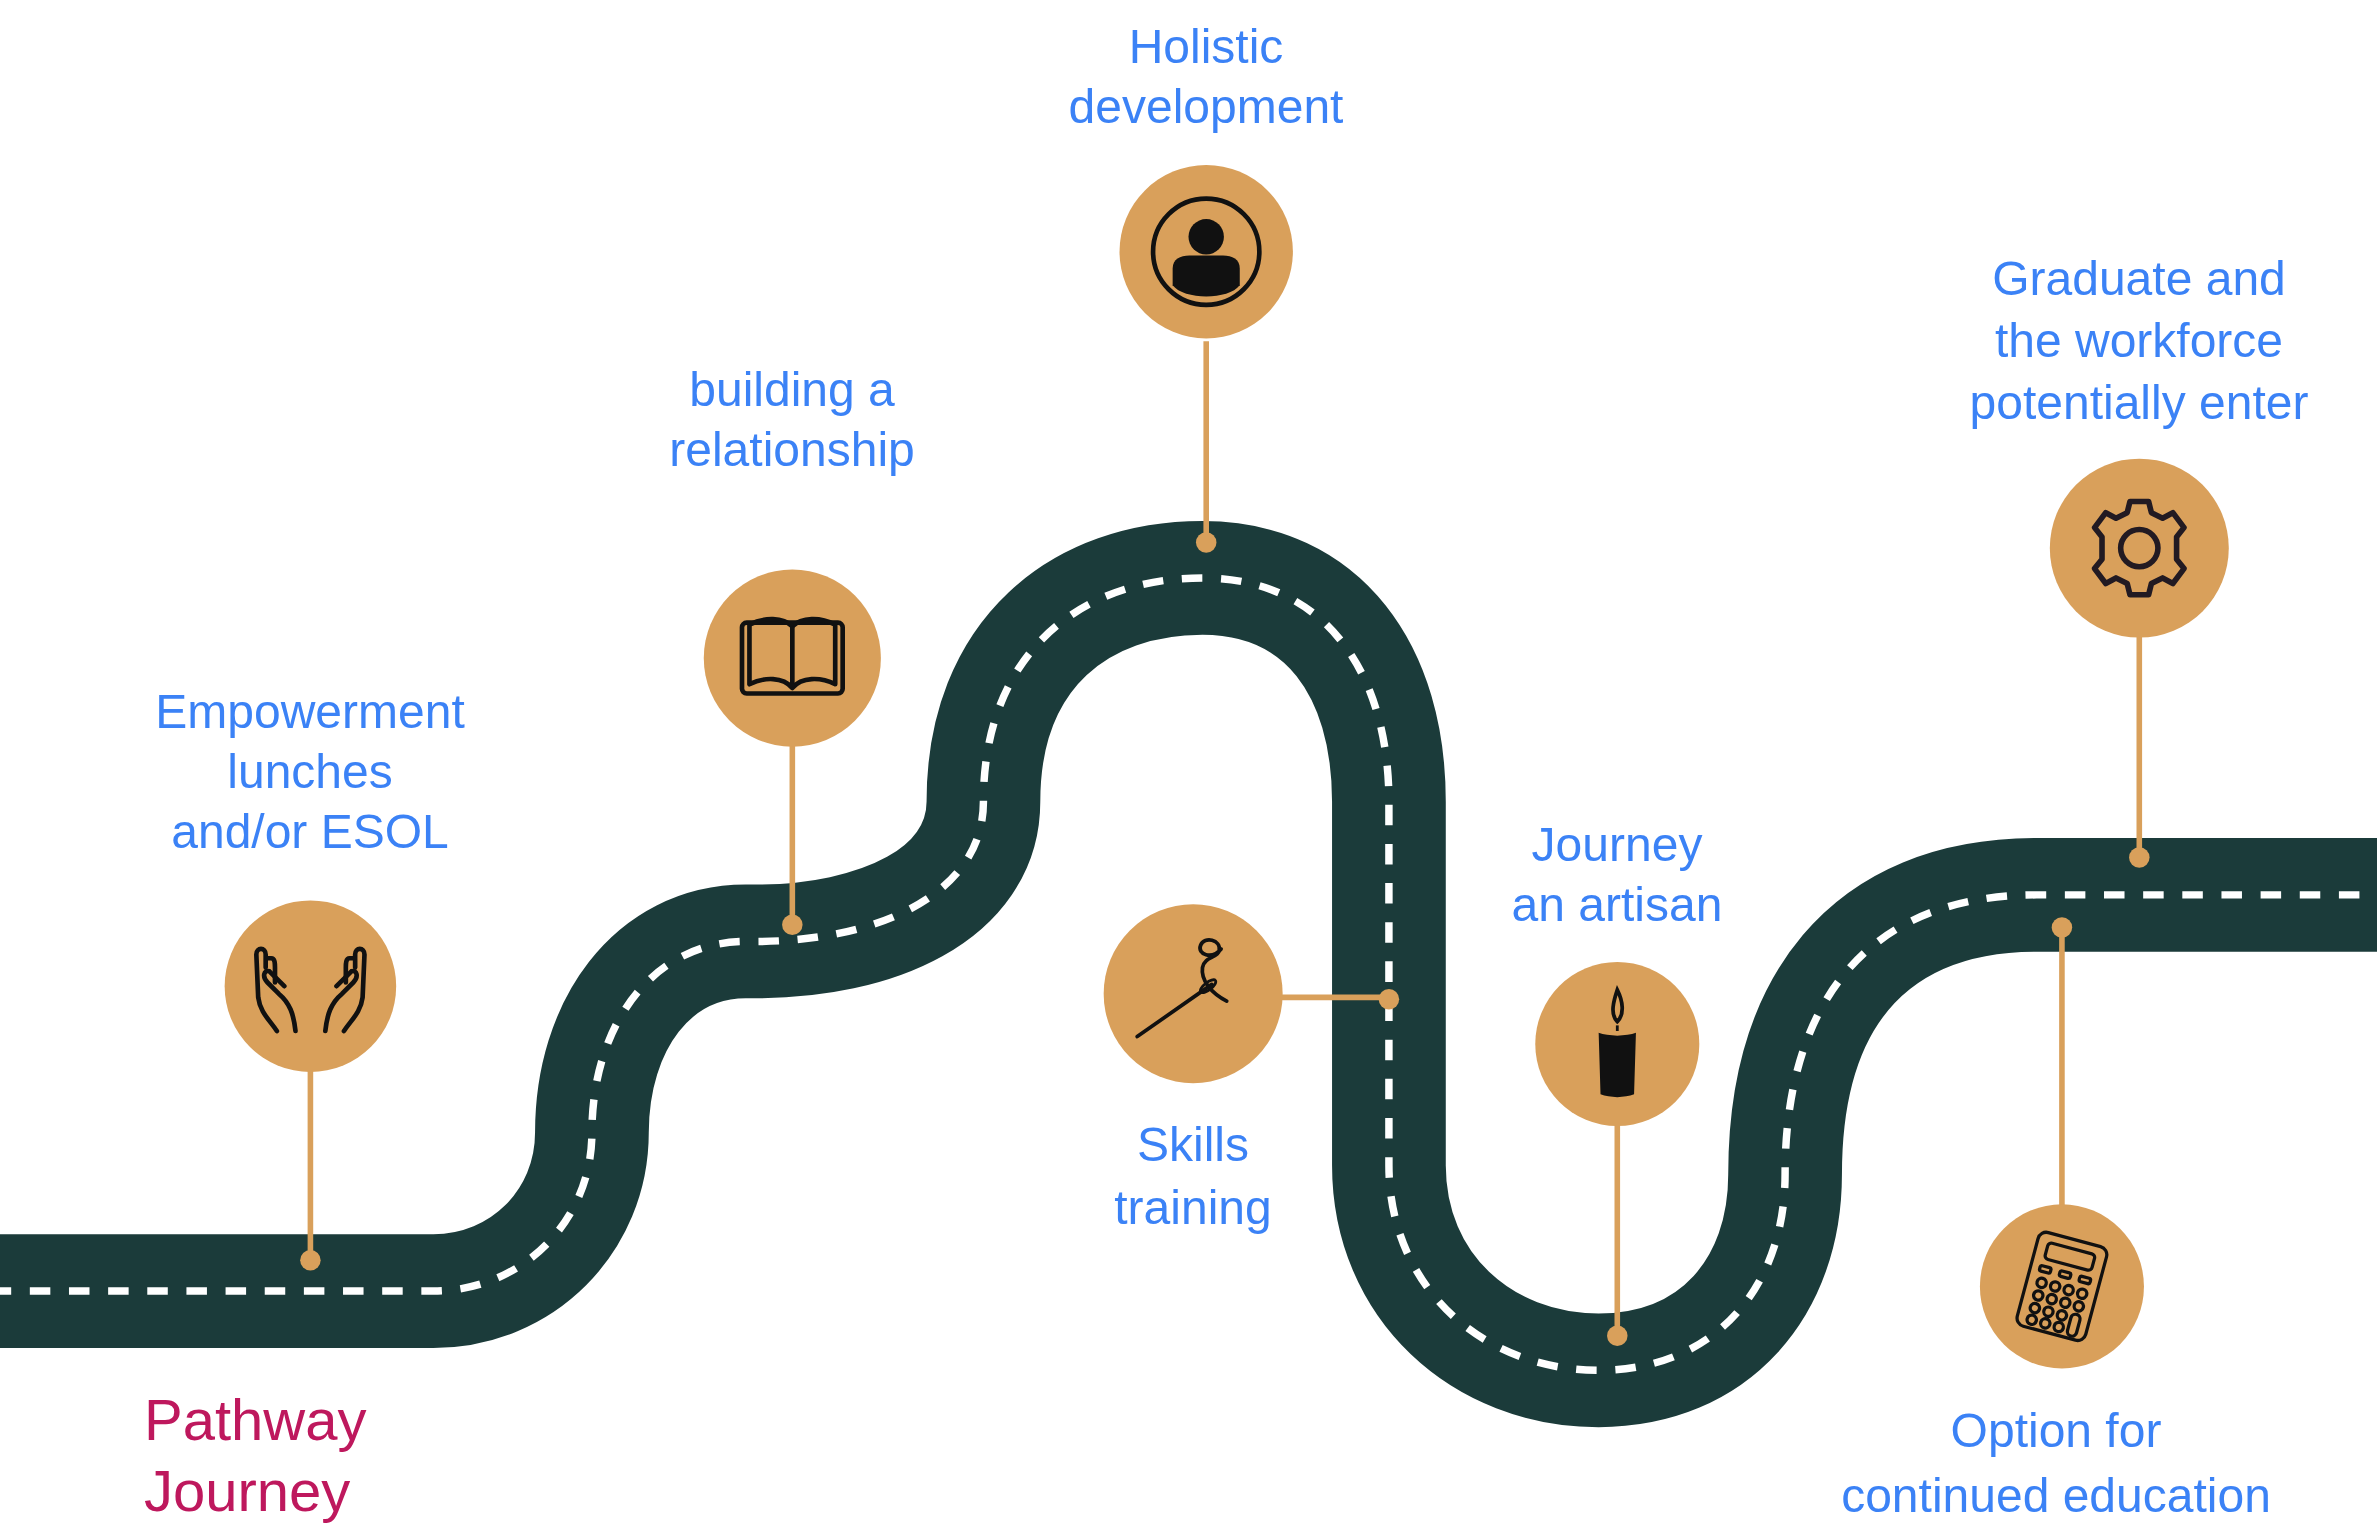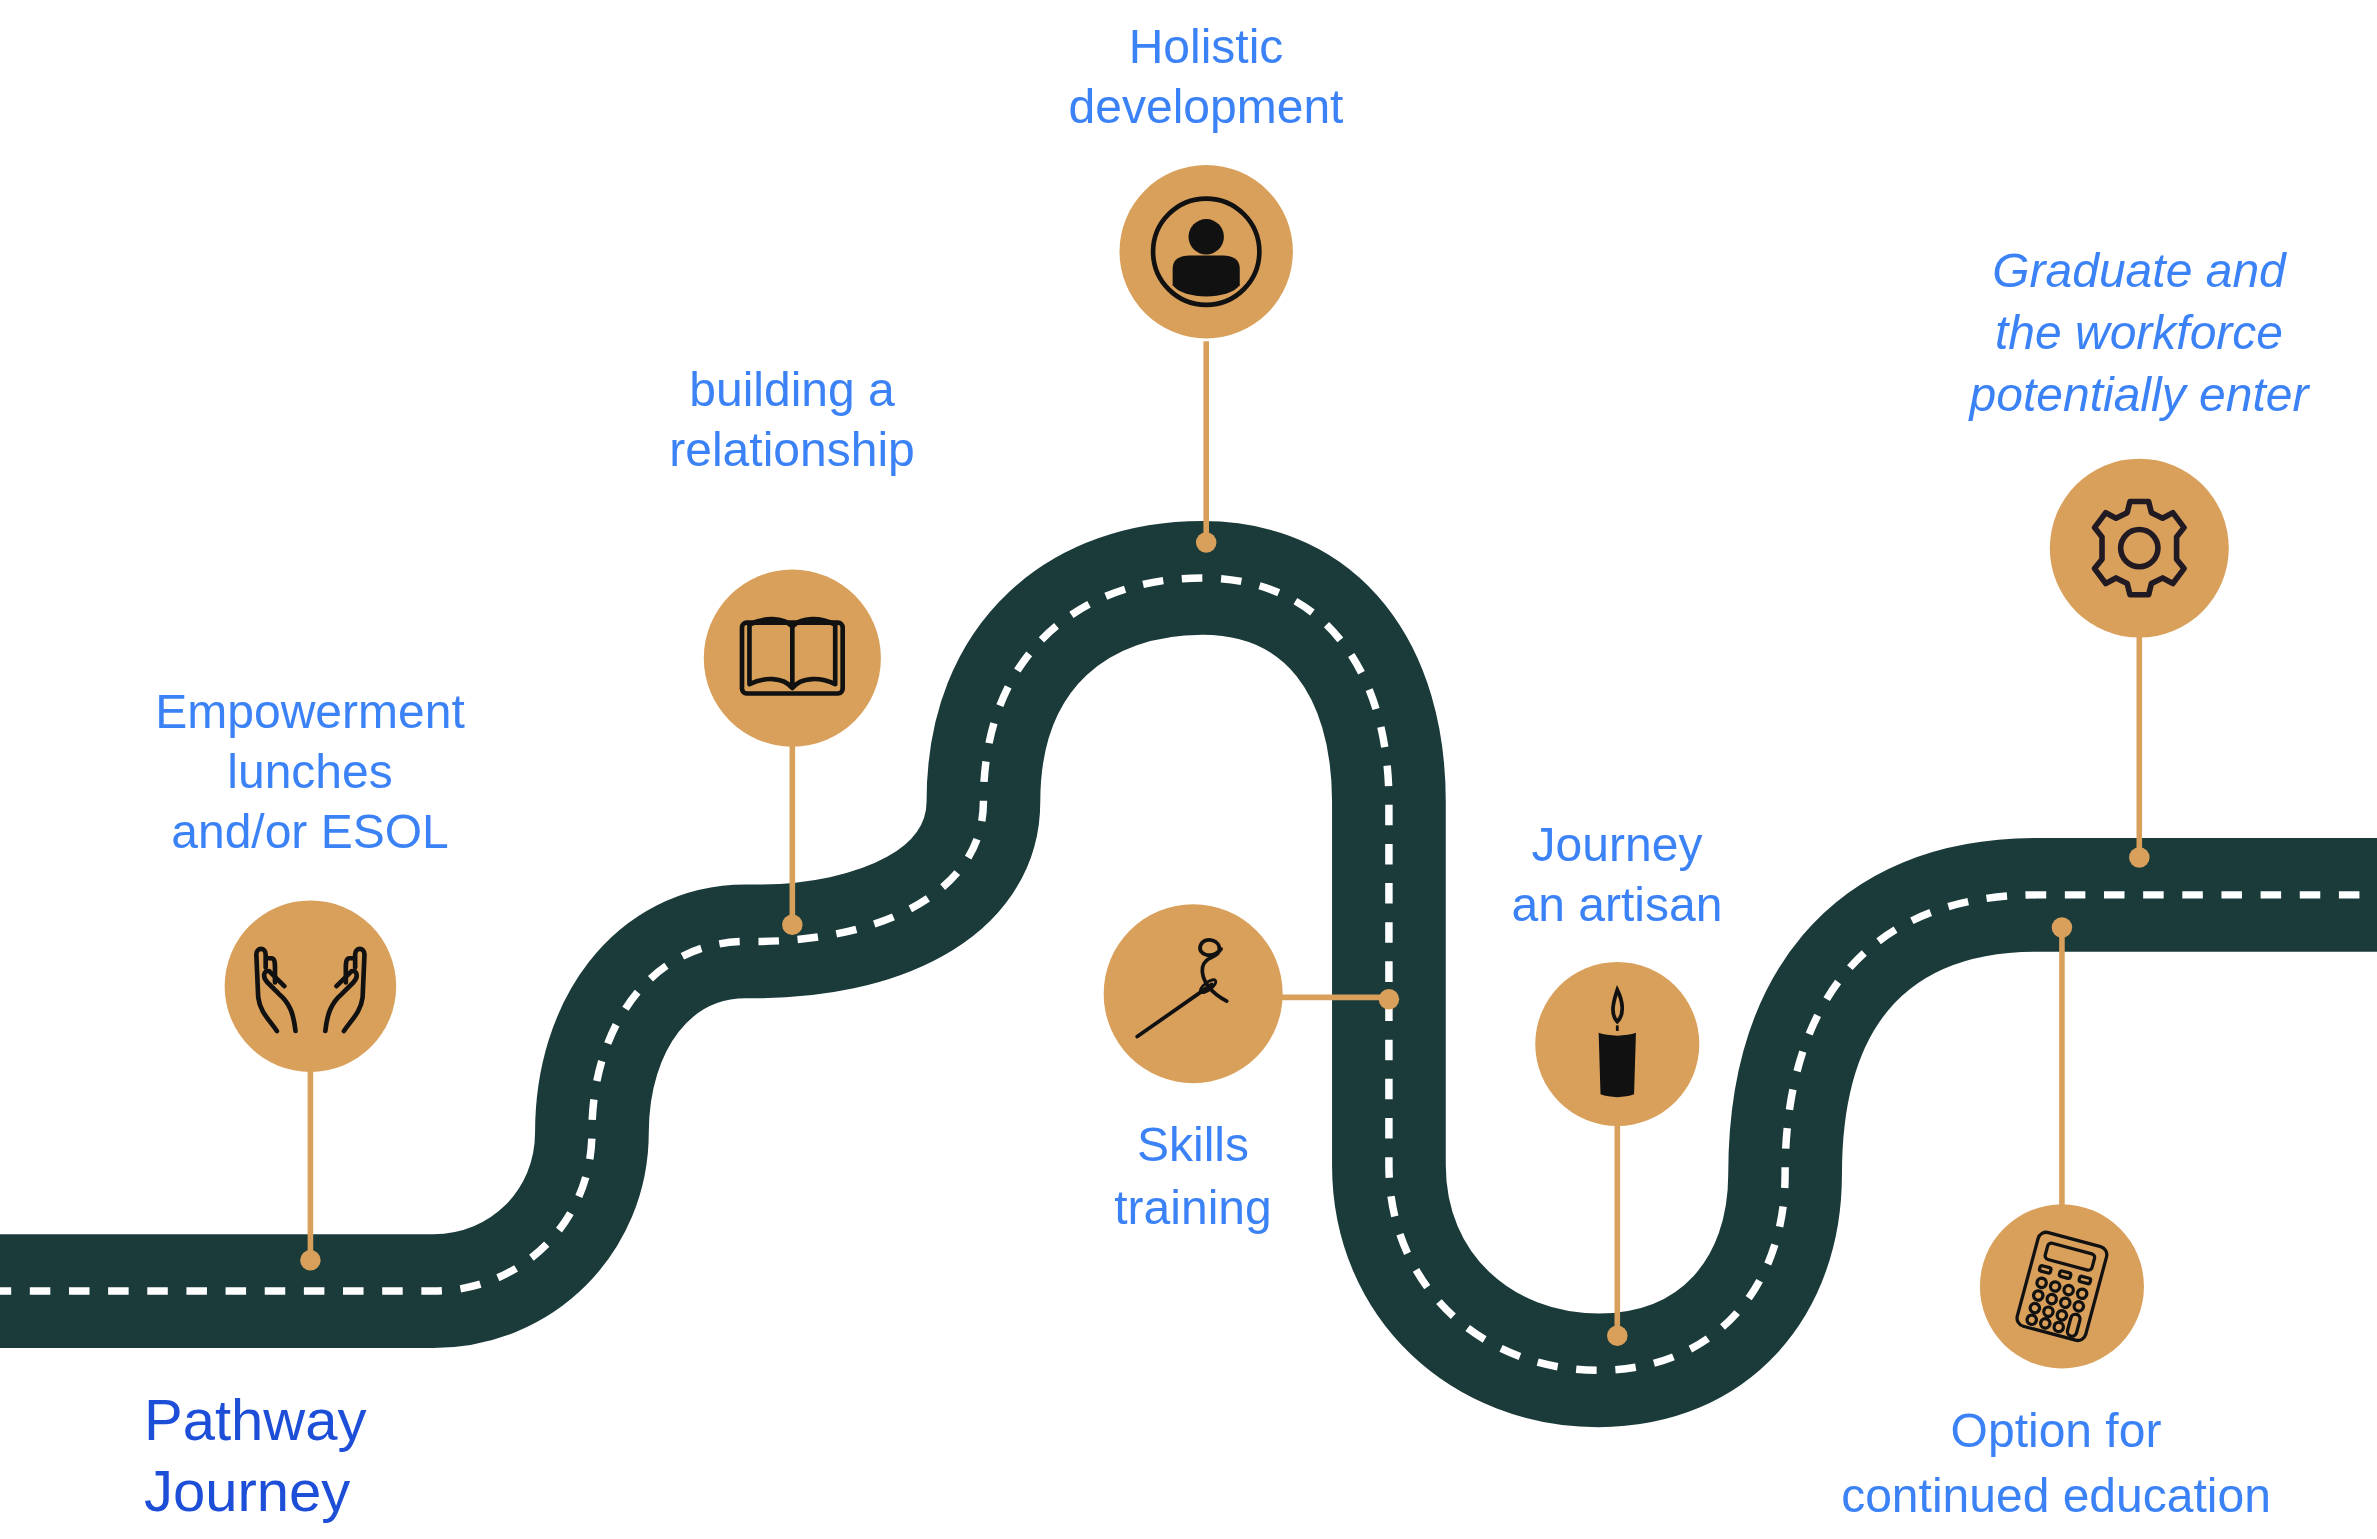--- a/index.html
+++ b/index.html
@@ -2,21 +2,21 @@
 <html style="font-size:15px"><head>
   <meta charset="utf-8">
   <style>
     html, body { margin: 0; padding: 0; background: #ffffff; }
     body { width: 2377px; height: 1539px; position: relative; overflow: hidden;
            font-family: "Liberation Sans", "DejaVu Sans", sans-serif; color: #111111; }
     #stage { position: absolute; left: 0; top: 0; width: 2377px; height: 1539px; }
     .label { position: absolute; text-align: center; font-size: 48px; line-height: 60px;
              color: #3b82f6; white-space: nowrap; transform: translateX(-50%); }
     .label span { display: block; }
-    .title { position: absolute; left: 144px; top: 1384px; font-size: 58px; line-height: 71px; color: #1d4ed8; }
+    .title { position: absolute; left: 144px; top: 1384px; font-size: 58px; line-height: 71px; color: #be185d; }
     .title span { display: block; }
   </style>
 </head>
 <body>
 
 <svg id="stage" viewBox="0 0 2550 1651" xmlns="http://www.w3.org/2000/svg">
 
   <g>
     <path id="road-path" d="M -10 1385 L 465 1385
          C 560 1385 635 1310 635 1215
@@ -172,21 +172,21 @@
 <div class="label" style="left:1617px; top:815px;">
   <span>Journey</span>
   <span>an artisan</span>
 </div>
 
 <div class="label" style="left:2056px; top:1398px; line-height:65px;">
   <span>Option for</span>
   <span>continued education</span>
 </div>
 
-<div class="label" style="left:2139px; top:240px; line-height:62px;font-style:italic;">
+<div class="label" style="left:2139px; top:248px; line-height:62px;">
   <span>Graduate and</span>
   <span>the workforce</span>
   <span>potentially enter</span>
 </div>
 
 <div class="title">
   <span>Pathway</span>
   <span>Journey</span>
 </div>
 

